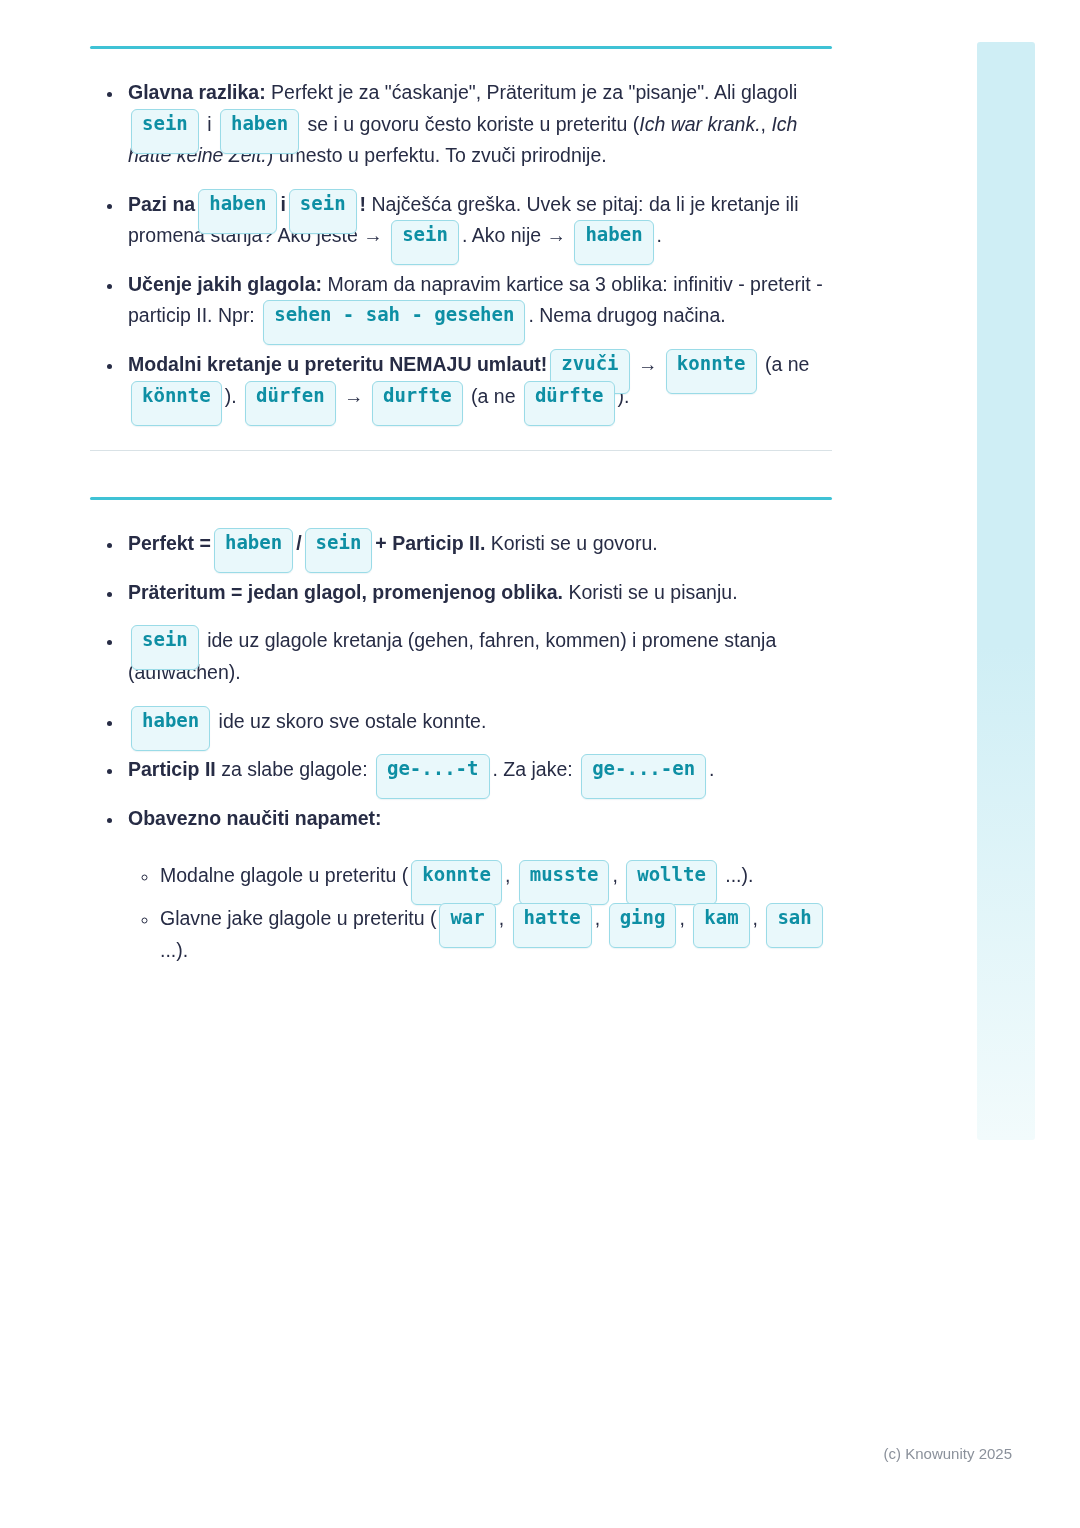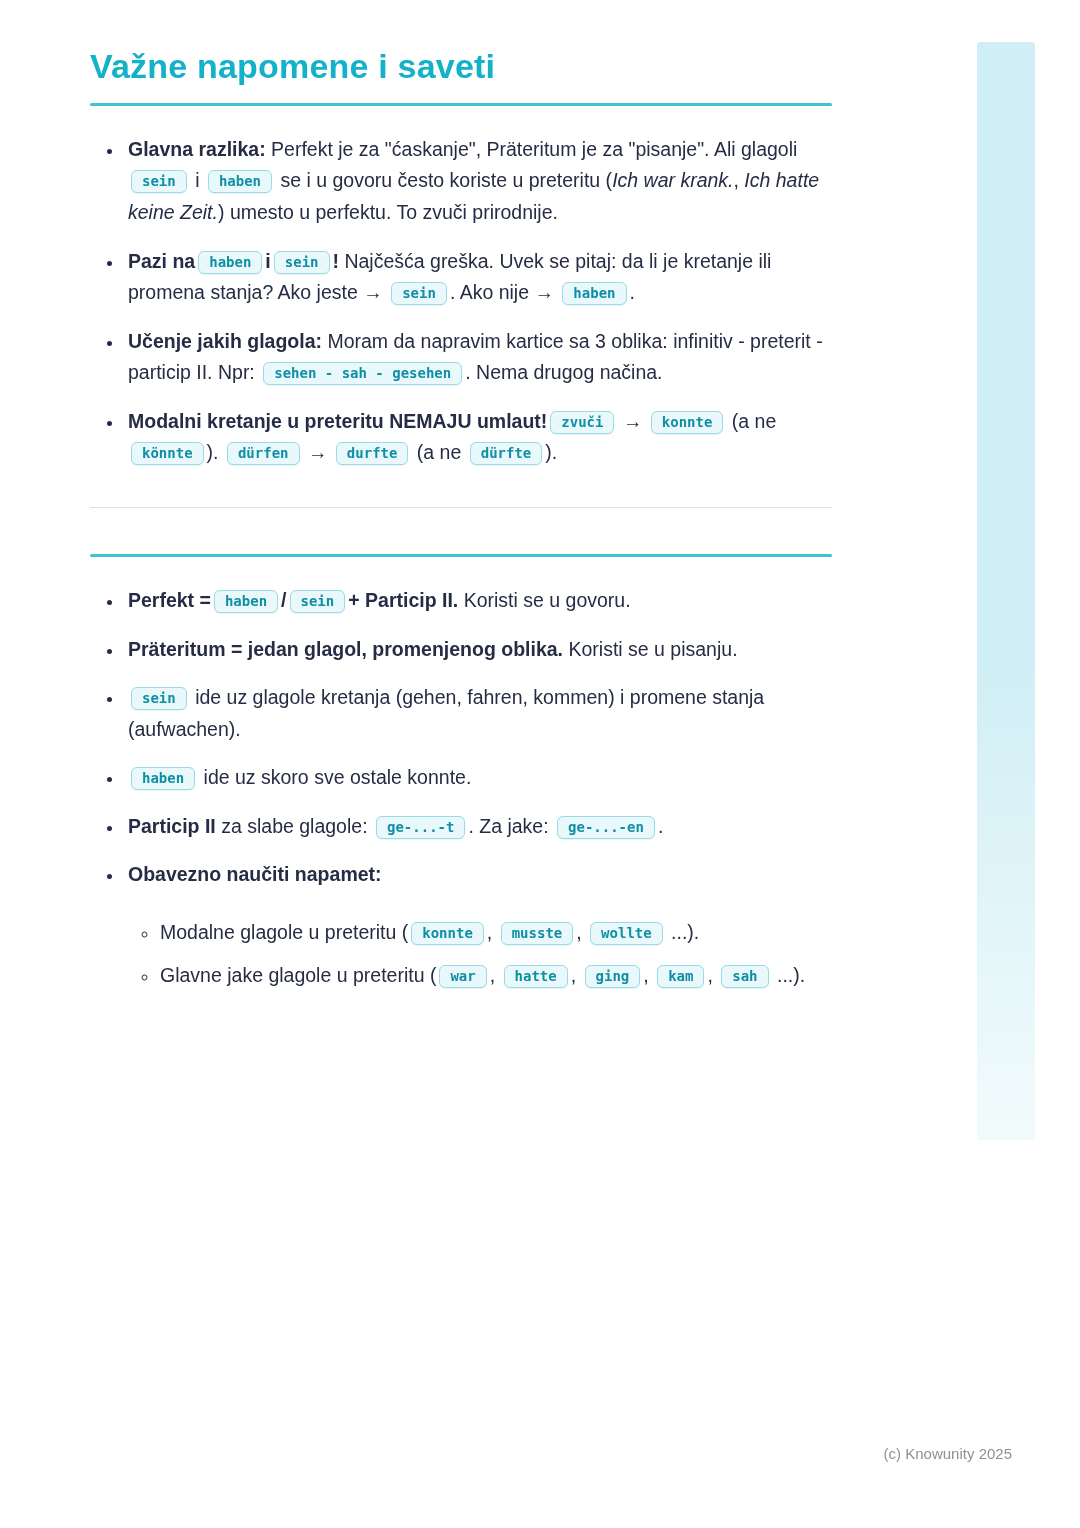--- a/index.html
+++ b/index.html
@@ -54,27 +54,27 @@
     line-height: 1.62;
     color: var(--body-text);
     margin-bottom: 17px;
     padding-left: 4px;
   }
   ul.bullets > li::marker { color: var(--body-text); font-size: 18px; }
   strong { font-weight: 700; }
   em { font-style: italic; }
   code.chip {
     font-family: "DejaVu Sans Mono", "Liberation Mono", monospace;
-    font-size: 14px;
+    font-size: 19px;
     font-weight: 700;
     color: var(--code-text);
     background: var(--code-bg);
     border: 1px solid var(--code-border);
     border-radius: 6px;
-    padding: 2px 10px 3px;
+    padding: 2px 10px 19px;
     margin: 0 3px;
     white-space: nowrap;
     box-shadow: 0 1px 1px rgba(20,120,140,0.08);
     position: relative;
     top: -1px;
   }
   .section-divider {
     height: 1px;
     background: var(--divider);
     margin: 38px 0 46px;
@@ -101,21 +101,20 @@
     text-align: center;
   }
 </style>
 </head>
 <body>
 
 <div class="page">
   <div class="side-strip"></div>
   <div class="content" id="sections-root">
       <section>
-        <h2 class="section-title">Važne napomene i saveti</h2>
         <div class="title-rule"></div>
         <ul class="bullets">
           <li><strong>Glavna razlika:</strong><span> Perfekt je za "ćaskanje", Präteritum je za "pisanje". Ali glagoli </span><code class="chip">sein</code><span> i </span><code class="chip">haben</code><span> se i u govoru često koriste u preteritu (</span><em>Ich war krank.</em><span>, </span><em>Ich hatte keine Zeit.</em><span>) umesto u perfektu. To zvuči prirodnije.</span></li>
           <li><strong>Pazi na</strong><code class="chip">haben</code><strong>i</strong><code class="chip">sein</code><strong>!</strong><span> Najčešća greška. Uvek se pitaj: da li je kretanje ili promena stanja? Ako jeste → </span><code class="chip">sein</code><span>. Ako nije → </span><code class="chip">haben</code><span>.</span></li>
           <li><strong>Učenje jakih glagola:</strong><span> Moram da napravim kartice sa 3 oblika: infinitiv - preterit - particip II. Npr: </span><code class="chip">sehen - sah - gesehen</code><span>. Nema drugog načina.</span></li>
           <li><strong>Modalni kretanje u preteritu NEMAJU umlaut!</strong><code class="chip">zvuči</code><span> → </span><code class="chip">konnte</code><span> (a ne </span><code class="chip">könnte</code><span>). </span><code class="chip">dürfen</code><span> → </span><code class="chip">durfte</code><span> (a ne </span><code class="chip">dürfte</code><span>).</span></li>
         </ul>
       </section>
       <div class="section-divider"></div>
       <section>

